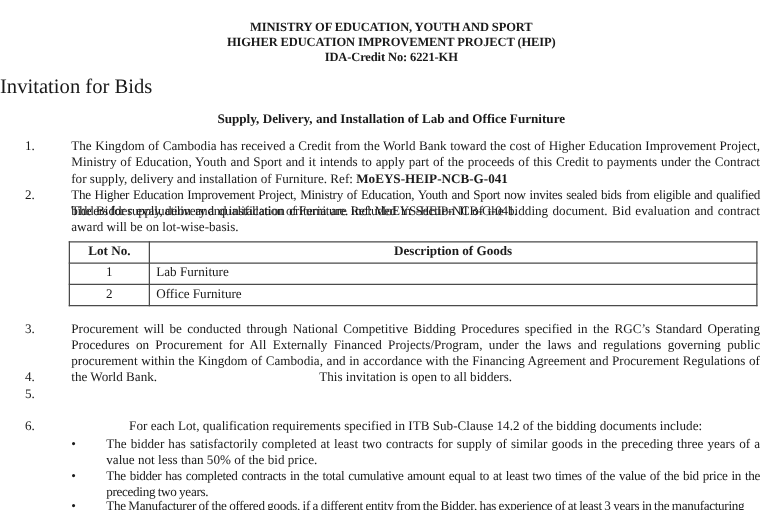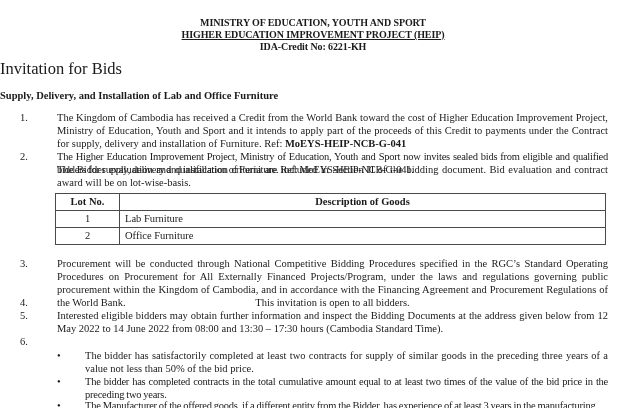--- a/index.html
+++ b/index.html
@@ -37,21 +37,21 @@
       left: 0;
       width: 626px;
       font-weight: normal;
       font-size: 16.5px;
       line-height: 20px;
     }
     .subtitle {
       position: absolute;
       left: 0;
       width: 626px;
-      text-align: left;
+      text-align: center;
       font-weight: bold;
       font-size: 10.5px;
       line-height: 13px;
     }
     .num {
       position: absolute;
       left: 20px;
       font-size: 10.5px;
       line-height: 13px;
     }
@@ -104,21 +104,21 @@
       text-align: center;
     }
     table.lots th.lotno { width: 53px; }
   </style>
 </head>
 <body>
 
 <div class="page">
 
   <div class="hdr" style="top:17px;">MINISTRY OF EDUCATION, YOUTH AND SPORT</div>
-  <div class="hdr" style="top:29px;text-decoration:underline;">HIGHER EDUCATION IMPROVEMENT PROJECT (HEIP)</div>
+  <div class="hdr" style="top:29px;">HIGHER EDUCATION IMPROVEMENT PROJECT (HEIP)</div>
   <div class="hdr" style="top:41px;">IDA-Credit No: 6221-KH</div>
 
   <div class="title" style="top:59px;">Invitation for Bids</div>
 
   <div class="subtitle" style="top:89px;">Supply, Delivery, and Installation of Lab and Office Furniture</div>
 
   <div class="num" style="top:111px;">1.</div>
   <div class="para" style="top:111px;"><span>The Kingdom of Cambodia has received a Credit from the World Bank toward the cost of Higher Education Improvement Project, Ministry of Education, Youth and Sport and it intends to apply part of the proceeds of this Credit to payments under the Contract for supply, delivery and installation of Furniture. Ref: </span><b class="ref">MoEYS-HEIP-NCB-G-041</b></div>
 
   <div class="num" style="top:150px;">2.</div>
@@ -144,23 +144,23 @@
     </tbody>
   </table>
 
   <div class="num" style="top:257px;">3.</div>
   <div class="para" style="top:257px;">Procurement will be conducted through National Competitive Bidding Procedures specified in the RGC’s Standard Operating Procedures on Procurement for All Externally Financed Projects/Program, under the laws and regulations governing public procurement within the Kingdom of Cambodia, and in accordance with the Financing Agreement and Procurement Regulations of the World Bank.</div>
 
   <div class="num" style="top:296px;">4.</div>
   <div class="para left" style="top:296px;">This invitation is open to all bidders.</div>
 
   <div class="num" style="top:309px;">5.</div>
-  <div class="para" style="top:309px;">Interested eligible bidders may obtain further information and inspect the Bidding Documents at the address given below from 12 May 2022 to 14 June 2022 from 08:00 and 13:30 – 17:30 hours (Cambodia Standard Time).</div>
 
   <div class="num" style="top:335px;">6.</div>
+  <div class="para left" style="top:335px;">For each Lot, qualification requirements specified in ITB Sub-Clause 14.2 of the bidding documents include:</div>
 
   <div class="bullet-dot" style="top:349px;">•</div>
   <div class="bullet-text" style="top:349px;font-family:Liberation Serif, serif;">The bidder has satisfactorily completed at least two contracts for supply of similar goods in the preceding three years of a value not less than 50% of the bid price.</div>
 
   <div class="bullet-dot" style="top:375px;">•</div>
   <div class="bullet-text tight" style="top:375px;">The bidder has completed contracts in the total cumulative amount equal to at least two times of the value of the bid price in the preceding two years.</div>
 
   <div class="bullet-dot" style="top:399px;">•</div>
   <div class="bullet-text tight" style="top:399px;">The Manufacturer of the offered goods, if a different entity from the Bidder, has experience of at least 3 years in the manufacturing</div>
 

